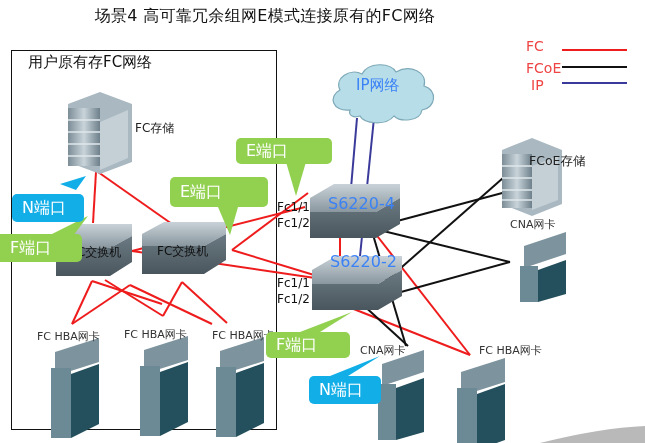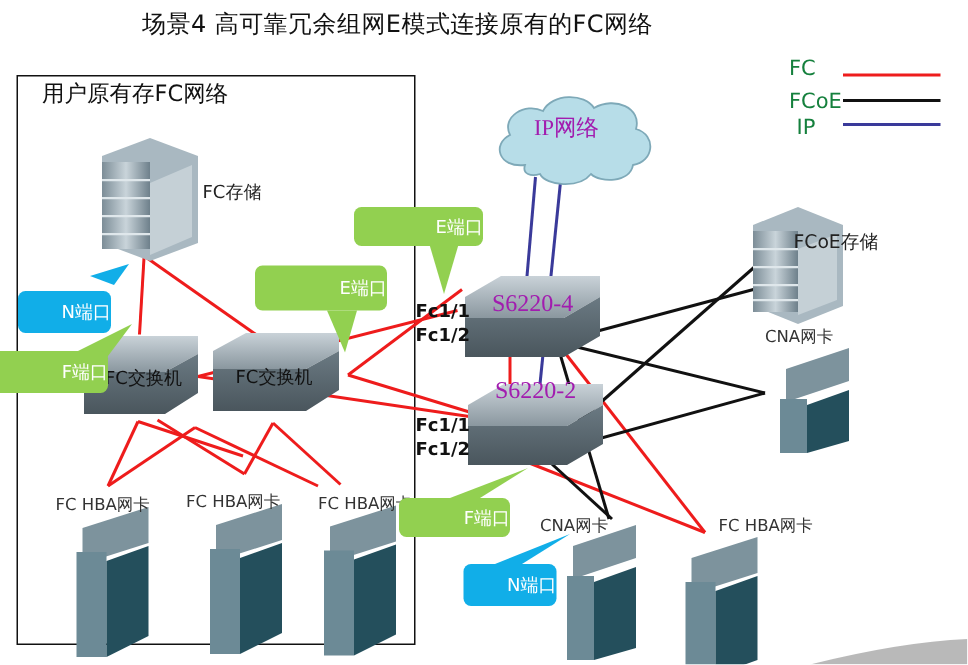--- a/index.html
+++ b/index.html
@@ -1,28 +1,28 @@
 <!DOCTYPE html>
 <html><head>
 <meta charset="utf-8">
 <style>
   html,body{margin:0;padding:0;}
   body{width:645px;height:443px;background:#ffffff;position:relative;overflow:hidden;font-family:"DejaVu Sans","Liberation Sans",sans-serif;}
   .abs{position:absolute;}
   .title{left:0;width:530px;top:6px;text-align:center;font-size:16px;color:#111;letter-spacing:0.3px;}
-  .legend-label{font-size:14px;color:#15803d;}
+  .legend-label{font-size:14px;color:#ef4444;}
   .group-box{left:11px;top:50px;width:264px;height:378px;border:1.5px solid #111;background:#fff;}
   .group-title{left:18px;top:53px;font-size:15px;color:#111;margin-left:10px;}
   .lbl{font-size:11.5px;color:#222;white-space:nowrap;}
   .lbl-sm{font-size:11px;color:#333;white-space:nowrap;}
-  .port{font-size:12px;font-weight:bold;color:#111;line-height:16px;}
-  .callout{color:#fff;font-size:12px;text-align:right;border-radius:5px;line-height:26px;}
+  .port{font-size:12px;font-weight:normal;color:#111;line-height:16px;}
+  .callout{color:#fff;font-size:16px;text-align:left;border-radius:5px;line-height:26px;padding-left:10px;}
   .green{background:#92d050;}
   .blue{background:#11aee8;}
-  .sw-name{font-size:16px;color:#a21caf;white-space:nowrap;font-family:Liberation Serif, serif;}
+  .sw-name{font-size:16px;color:#3b82f6;white-space:nowrap;}
   .fcsw-name{font-size:12px;color:#111;white-space:nowrap;}
   svg{position:absolute;left:0;top:0;}
 </style>
 </head>
 <body>
 
 <div class="abs title">场景4 高可靠冗余组网E模式连接原有的FC网络</div>
 
 <div class="abs legend-label" style="left:526px;top:38px;">FC</div>
 <div class="abs legend-label" style="left:526px;top:60px;">FCoE</div>

